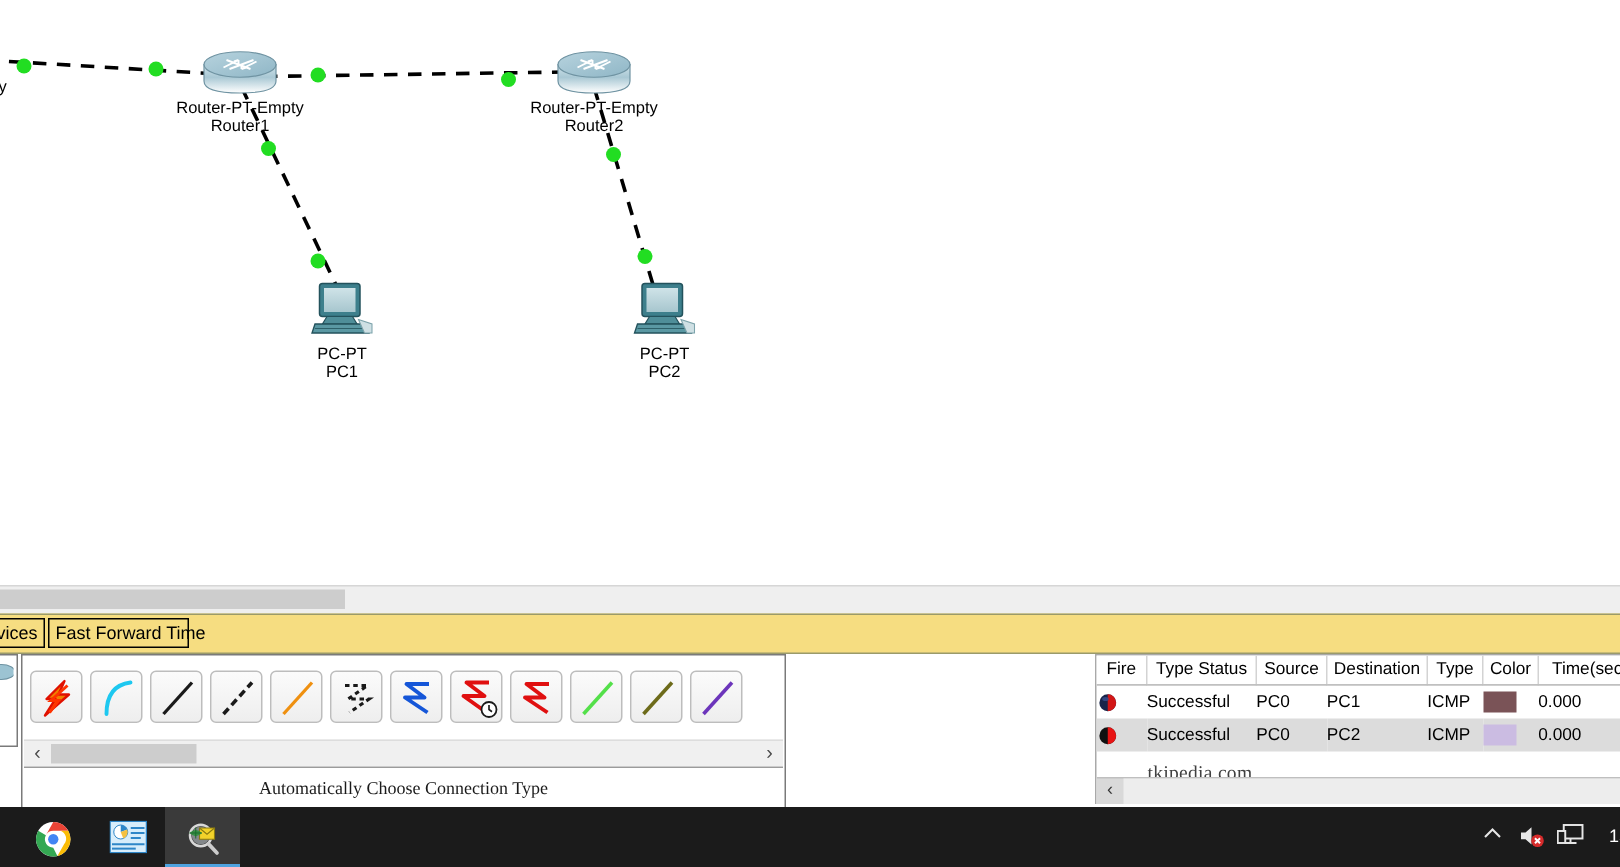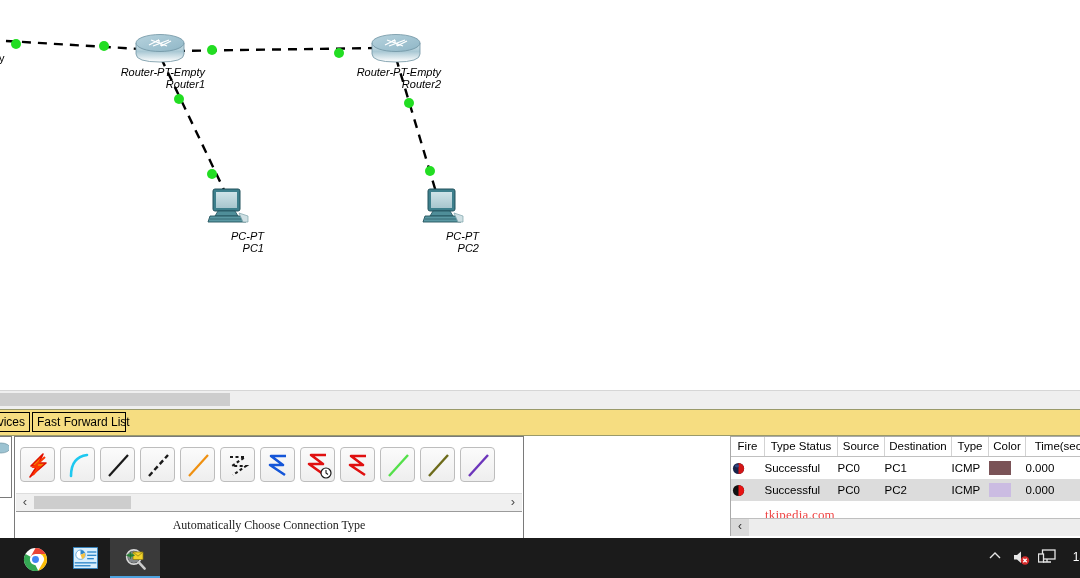--- a/index.html
+++ b/index.html
@@ -18,21 +18,21 @@
   
   #workspace {
     position: absolute;
     left: 0; top: 0;
     width: 1080px; height: 390px;
     background: #ffffff;
     overflow: hidden;
   }
   #topo-svg { position: absolute; left: 0; top: 0; }
 
-  .node { position: absolute; text-align: right; font-style: italic; }
+  .node { position: absolute; text-align: center; }
   .node-label {
     font-size: 11px;
     color: #000000;
     line-height: 12px;
     white-space: nowrap;
     font-family: "Liberation Sans", sans-serif;
   }
   .node-icon { display: block; margin: 0 auto; }
 
   .partial-label {
@@ -249,21 +249,21 @@
   .fire-dot { display: inline-block; width: 15px; height: 13px; vertical-align: middle; }
   .color-swatch {
     display: inline-block;
     width: 22px; height: 14px;
     vertical-align: middle;
   }
   #watermark {
     position: absolute;
     left: 34px; top: 70px;
     font-size: 13px;
-    color: #ef4444;
+    color: #404040;
     font-family: "Liberation Serif", serif;
     letter-spacing: 0.2px;
   }
   #pdu-hscroll {
     position: absolute;
     left: 0; bottom: 0;
     width: 370px; height: 17px;
     background: #d9d9d9;
     border-top: 1px solid #bfbfbf;
   }
@@ -415,21 +415,21 @@
       <div class="node-label">PC2</div>
     </div>
   </div>
 
   <div id="ws-scroll-strip">
     <div id="ws-scroll-thumb"></div>
   </div>
 
   <div id="yellow-bar">
     <div class="yb-btn" id="yb-devices">evices</div>
-    <div class="yb-btn" id="yb-fft">Fast Forward List</div>
+    <div class="yb-btn" id="yb-fft">Fast Forward Time</div>
   </div>
 
   <div id="left-sliver">
     <svg id="left-sliver-icon" viewBox="0 0 22 22">
       <ellipse cx="14" cy="9" rx="9" ry="5" fill="#9cc3d2" stroke="#6f93a2" stroke-width="0.7"></ellipse>
     </svg>
   </div>
 
   <div id="conn-panel">
     <div id="conn-icons">

